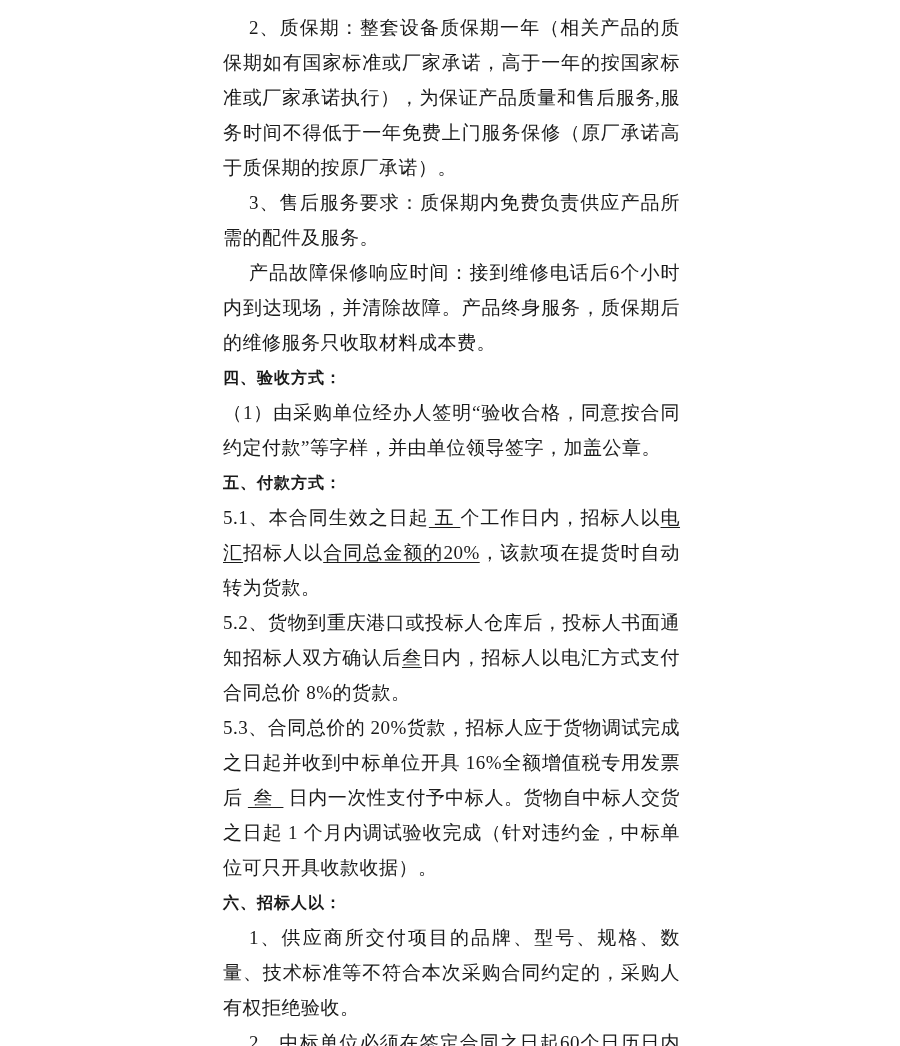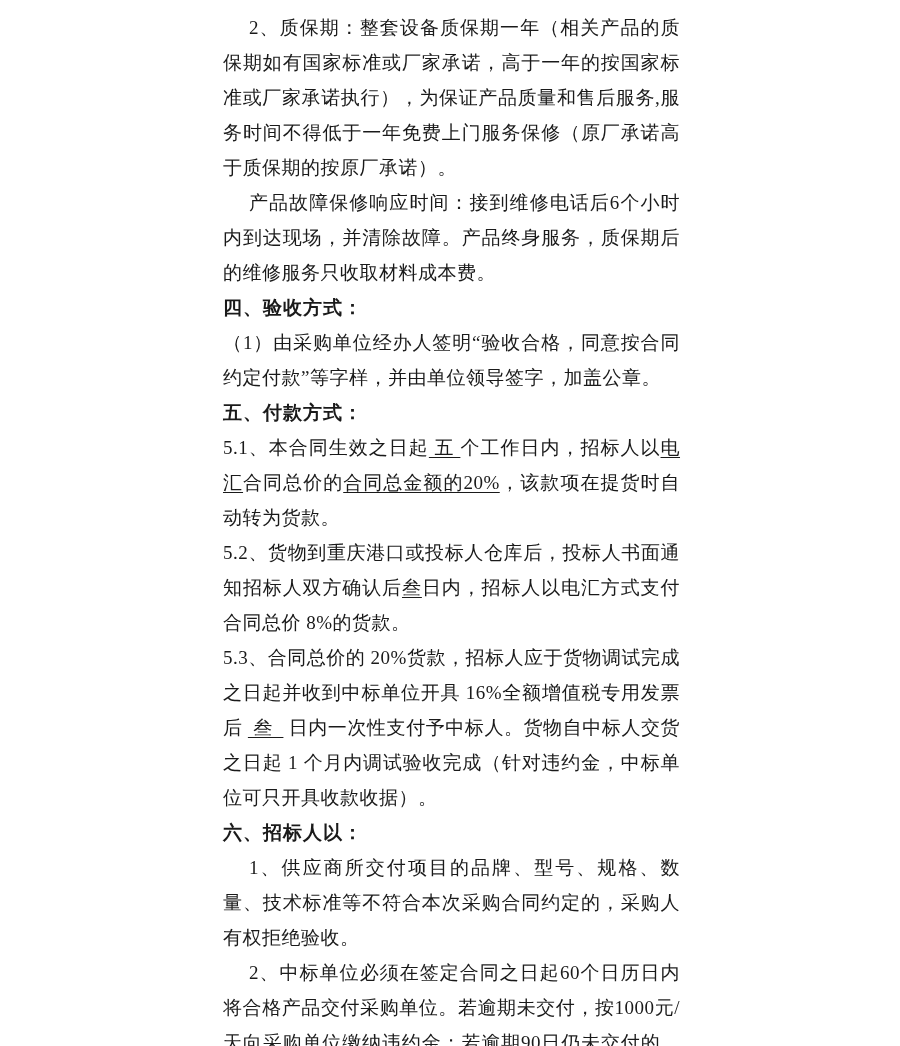--- a/index.html
+++ b/index.html
@@ -25,39 +25,40 @@
     line-height: 35px;
     text-align: justify;
     letter-spacing: 0.5px;
   }
   .doc-body p.indent {
     text-indent: 26px;
   }
   .doc-body p.heading {
     font-family: "Liberation Sans", "DejaVu Sans", sans-serif;
     font-weight: bold;
-    font-size: 19px;
+    font-size: 16px;
     text-align: left;
     letter-spacing: 1px;
   }
   .u {
     text-decoration: underline;
     text-underline-offset: 3px;
   }
 </style>
 </head>
 <body>
 
 <div class="page">
   <div class="doc-body">
       <p class="body indent"><span>2、质保期：整套设备质保期一年（相关产品的质保期如有国家标准或厂家承诺，高于一年的按国家标准或厂家承诺执行），为保证产品质量和售后服务,服务时间不得低于一年免费上门服务保修（原厂承诺高于质保期的按原厂承诺）。</span></p>
+      <p class="body indent"><span>3、售后服务要求：质保期内免费负责供应产品所需的配件及服务。</span></p>
       <p class="body indent"><span>产品故障保修响应时间：接到维修电话后6个小时内到达现场，并清除故障。产品终身服务，质保期后的维修服务只收取材料成本费。</span></p>
       <p class="heading"><span>四、验收方式：</span></p>
       <p class="body"><span>（1）由采购单位经办人签明“验收合格，同意按合同约定付款”等字样，并由单位领导签字，加盖公章。</span></p>
       <p class="heading"><span>五、付款方式：</span></p>
-      <p class="body"><span>5.1、本合同生效之日起</span><span class="u">&nbsp;五&nbsp;</span><span>个工作日内，招标人以</span><span class="u">电汇</span><span>合同总价的</span><span class="u">合同总金额的20%</span><span>，该款项在提货时自动转为货款。</span></p>
+      <p class="body"><span>5.1、本合同生效之日起</span><span class="u">&nbsp;五&nbsp;</span><span>个工作日内，招标人以</span><span class="u">电汇</span><span>招标人以</span><span class="u">合同总金额的20%</span><span>，该款项在提货时自动转为货款。</span></p>
       <p class="body"><span>5.2、货物到重庆港口或投标人仓库后，投标人书面通知招标人双方确认后</span><span class="u">叁</span><span>日内，招标人以电汇方式支付合同总价 8%的货款。</span></p>
       <p class="body"><span>5.3、合同总价的 20%货款，招标人应于货物调试完成之日起并收到中标单位开具 16%全额增值税专用发票后 </span><span class="u">&nbsp;叁&nbsp;&nbsp;</span><span> 日内一次性支付予中标人。货物自中标人交货之日起 1 个月内调试验收完成（针对违约金，中标单位可只开具收款收据）。</span></p>
       <p class="heading"><span>六、招标人以：</span></p>
       <p class="body indent"><span>1、供应商所交付项目的品牌、型号、规格、数量、技术标准等不符合本次采购合同约定的，采购人有权拒绝验收。</span></p>
       <p class="body indent"><span>2、中标单位必须在签定合同之日起60个日历日内将合格产品交付采购单位。若逾期未交付，按1000元/天向采购单位缴纳违约金；若逾期90日仍未交付的，采购单位有权解除合同，履约保证金不予退还并有权追偿损失。</span></p>
     </div>
 </div>
 
 </body></html>

